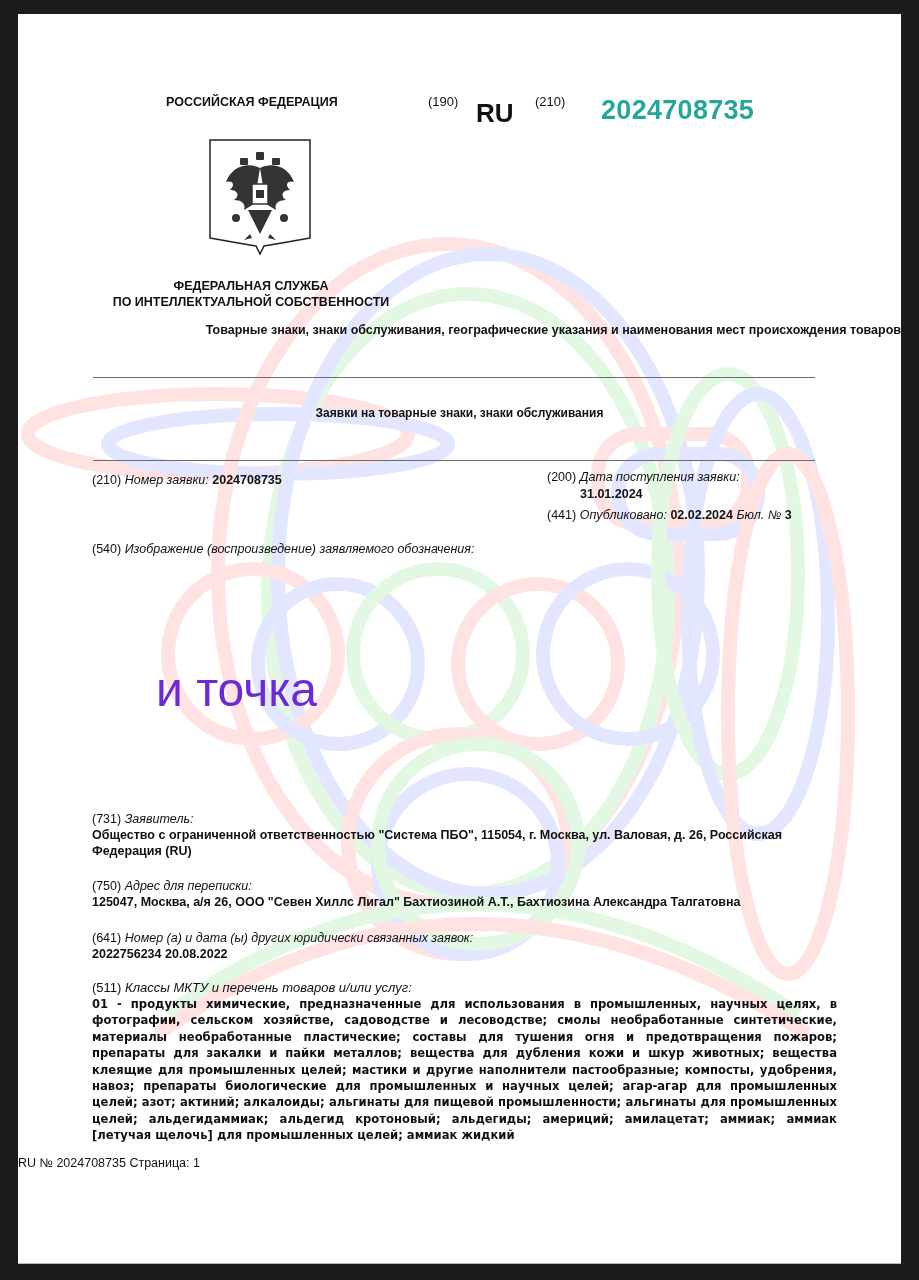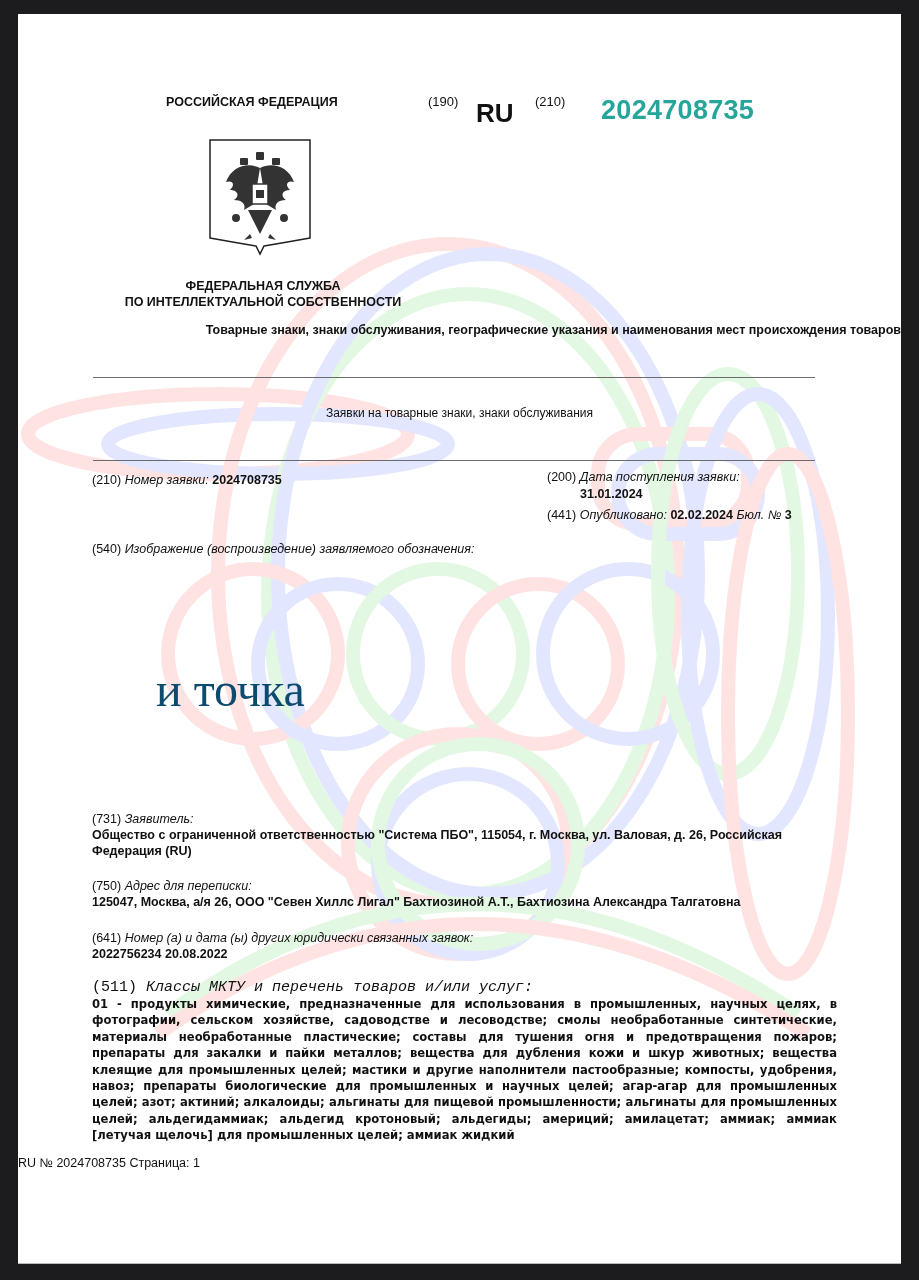--- a/index.html
+++ b/index.html
@@ -23,28 +23,28 @@
     position: absolute; left: 0; top: 0; width: 883px; height: 1249px;
     pointer-events: none;
   }
   .abs { position: absolute; white-space: nowrap; }
   .hdr-country { left: 148px; top: 81px; font-size: 12.5px; font-weight: bold; }
   .hdr-code190 { left: 410px; top: 80px; font-size: 13px; }
   .hdr-ru { left: 458px; top: 84px; font-size: 26px; font-weight: bold; }
   .hdr-code210 { left: 517px; top: 80px; font-size: 13px; }
   .hdr-number { left: 583px; top: 81px; font-size: 27px; font-weight: bold; color: #26a69a; letter-spacing: 0.3px; }
   .emblem { position: absolute; left: 190px; top: 124px; width: 104px; height: 118px; }
-  .agency { left: 90px; top: 264px; width: 310px; text-align: center; font-size: 12.5px; font-weight: bold; line-height: 16px; white-space: normal; }
+  .agency { left: 78px; top: 264px; width: 310px; text-align: center; font-size: 12.5px; font-weight: bold; line-height: 16px; white-space: normal; }
   .subtitle { left: 0; width: 883px; top: 309px; text-align: right; font-size: 12.5px; font-weight: bold; }
   .rule { position: absolute; left: 75px; width: 722px; height: 1px; background: #6b6b6b; }
-  .section-title { left: 0; width: 883px; top: 392px; text-align: center; font-size: 12px; font-weight: normal; }
+  .section-title { left: 0; width: 883px; top: 392px; text-align: center; font-size: 12px; font-weight: bold; }
   .field { font-size: 12.5px; text-align: right; }
   .field i { font-style: italic; }
   .field b { font-weight: bold; }
-  .mark-text { left: 138px; top: 648px; font-size: 48px; font-family: Liberation Serif, serif; color: #0c4a6e; }
+  .mark-text { left: 138px; top: 648px; font-size: 48px; font-family: Liberation Sans, sans-serif; color: #6d28d9; }
   .block { position: absolute; left: 74px; width: 745px; font-size: 12.5px; line-height: 16px; }
   .block .lbl i { font-style: italic; }
   .block .val { font-weight: bold; white-space: normal; }
   .goods { font-family: "DejaVu Sans", sans-serif; font-weight: bold; font-size: 11.6px; line-height: 16.4px; text-align: justify; text-align-last: left; color: #111; }
   .footer { left: 0; width: 883px; top: 1142px; text-align: left; font-size: 12.5px; }
 </style>
 </head>
 <body>
 
 <div class="paper">
@@ -155,21 +155,21 @@
 
   <div class="block" style="top:916px;">
     <div class="lbl">
       <span>(641)</span>
       <i>Номер (а) и дата (ы) других юридически связанных заявок:</i>
     </div>
     <div class="val">2022756234 20.08.2022</div>
   </div>
 
   <div class="block" style="top:966px; width:745px;">
-    <div class="lbl" style="font-family:Liberation Mono, monospace; font-size:15px;">
+    <div class="lbl" style="font-family:Liberation Sans, sans-serif; font-size:13px;">
       <span>(511)</span>
       <i>Классы МКТУ и перечень товаров и/или услуг:</i>
     </div>
     <div class="val goods">01 - продукты химические, предназначенные для использования в промышленных, научных целях, в фотографии, сельском хозяйстве, садоводстве и лесоводстве; смолы необработанные синтетические, материалы необработанные пластические; составы для тушения огня и предотвращения пожаров; препараты для закалки и пайки металлов; вещества для дубления кожи и шкур животных; вещества клеящие для промышленных целей; мастики и другие наполнители пастообразные; компосты, удобрения, навоз; препараты биологические для промышленных и научных целей; агар-агар для промышленных целей; азот; актиний; алкалоиды; альгинаты для пищевой промышленности; альгинаты для промышленных целей; альдегидаммиак; альдегид кротоновый; альдегиды; америций; амилацетат; аммиак; аммиак [летучая щелочь] для промышленных целей; аммиак жидкий</div>
   </div>
 
   <div class="abs footer">RU № 2024708735 Страница: 1</div>
 </div>
 
 </body></html>

